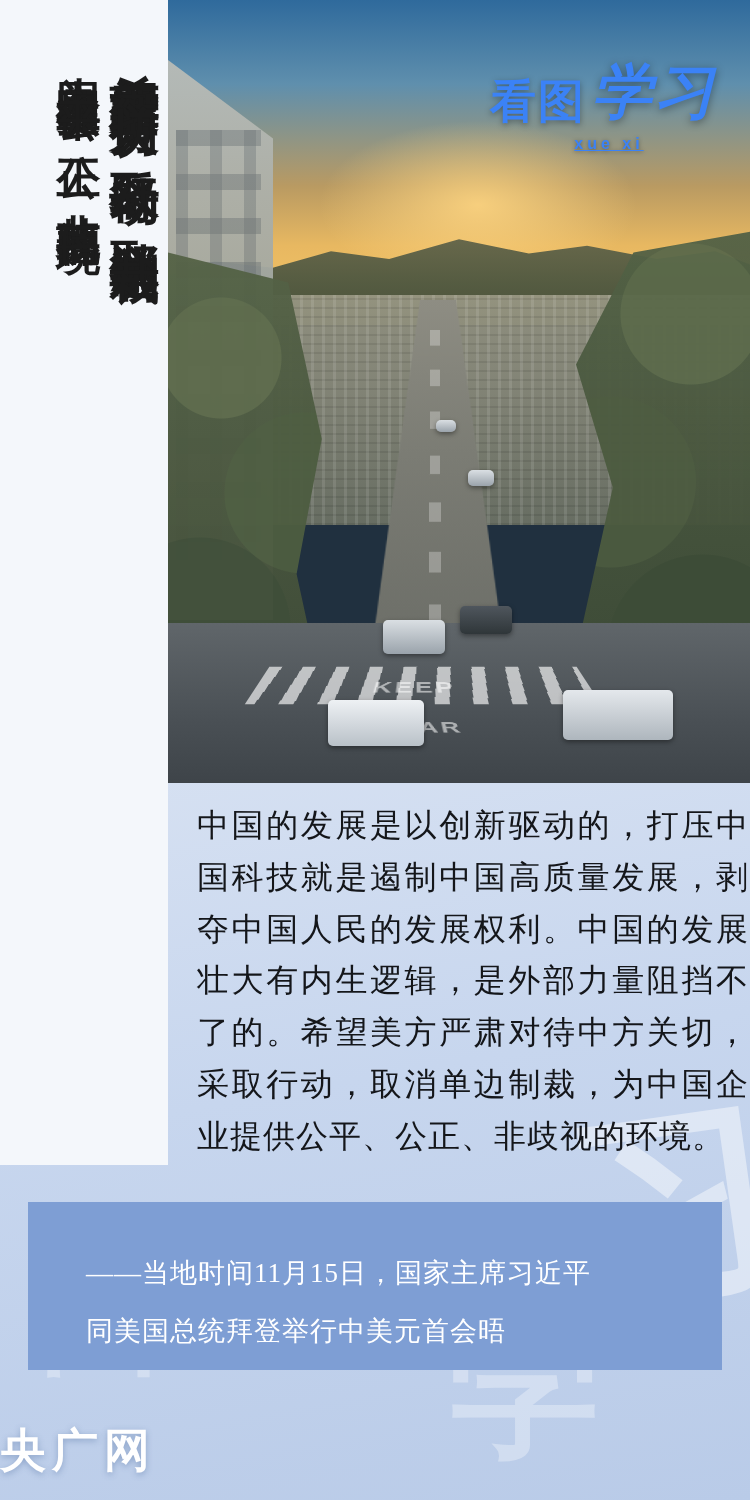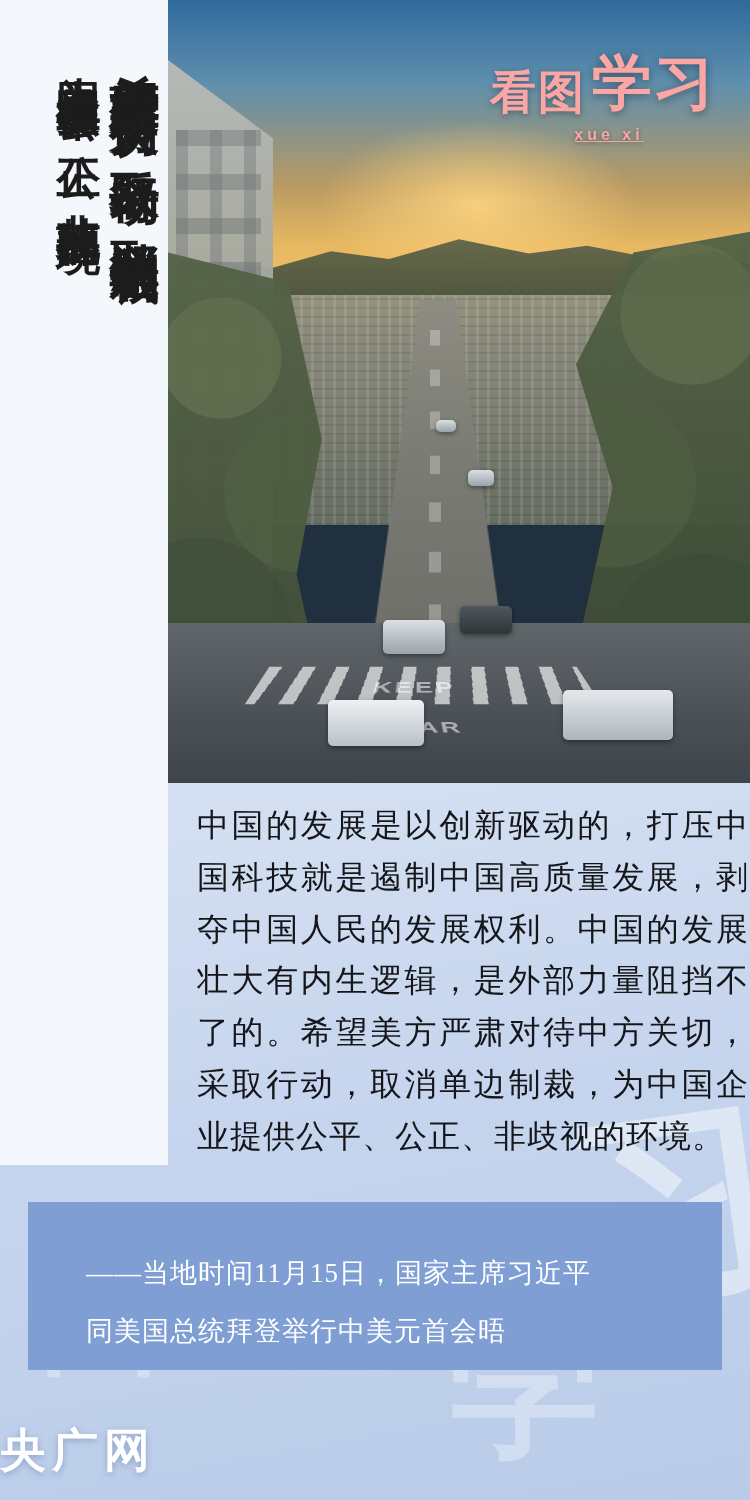--- a/index.html
+++ b/index.html
@@ -203,41 +203,42 @@
   .sunglow {
     position: absolute;
     left: 150px; top: 120px; width: 320px; height: 170px;
     background: radial-gradient(ellipse at center, rgba(255,214,130,.85) 0%, rgba(255,200,110,0) 70%);
   }
 
   
   .brand {
     position: absolute;
     right: 34px;
-    top: 43px;
+    top: 52px;
     text-align: center;
     z-index: 8;
-    color: #fca5a5;
+    color: #3b82f6;
   }
   .brand-row {
     display: flex;
     align-items: flex-end;
     gap: 6px;
   }
   .brand-kt {
     font-family: "Liberation Serif", serif;
     font-weight: 700;
     font-size: 46px;
     letter-spacing: 2px;
     text-shadow: 0 2px 6px rgba(0,0,0,.35);
   }
   .brand-xx {
     font-family: "Liberation Serif", serif;
     font-weight: 700;
     font-size: 60px;
+    font-style: italic;
     letter-spacing: 2px;
     text-shadow: 0 2px 8px rgba(0,0,0,.4);
   }
   .brand-pinyin {
     margin-top: 2px;
     font-size: 16px;
     font-weight: 700;
     letter-spacing: 4px;
     text-align: center;
     padding-left: 12px;

